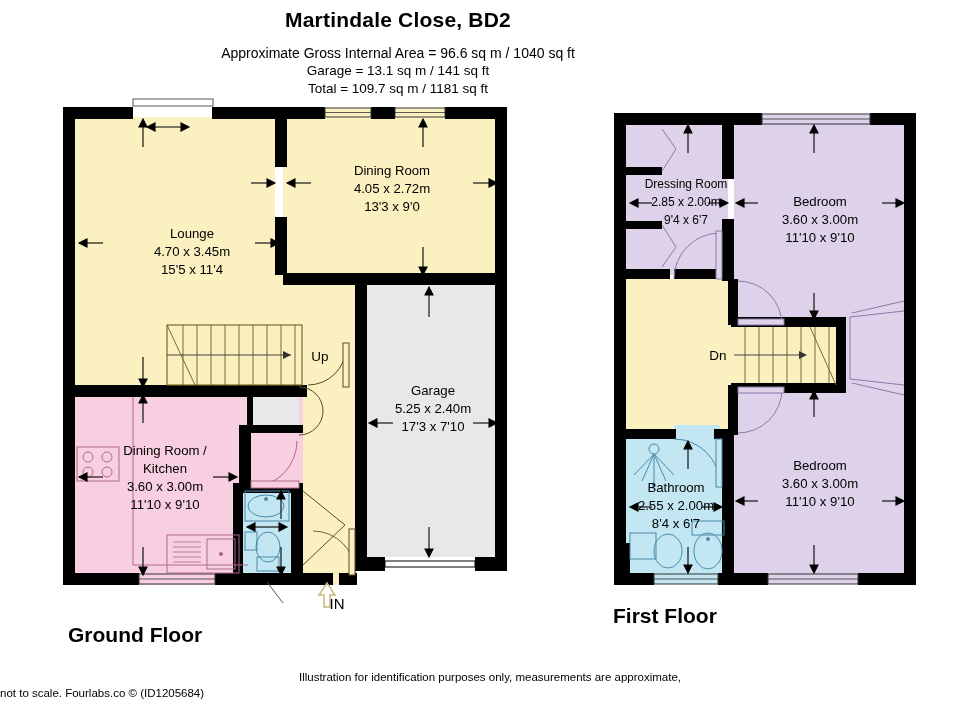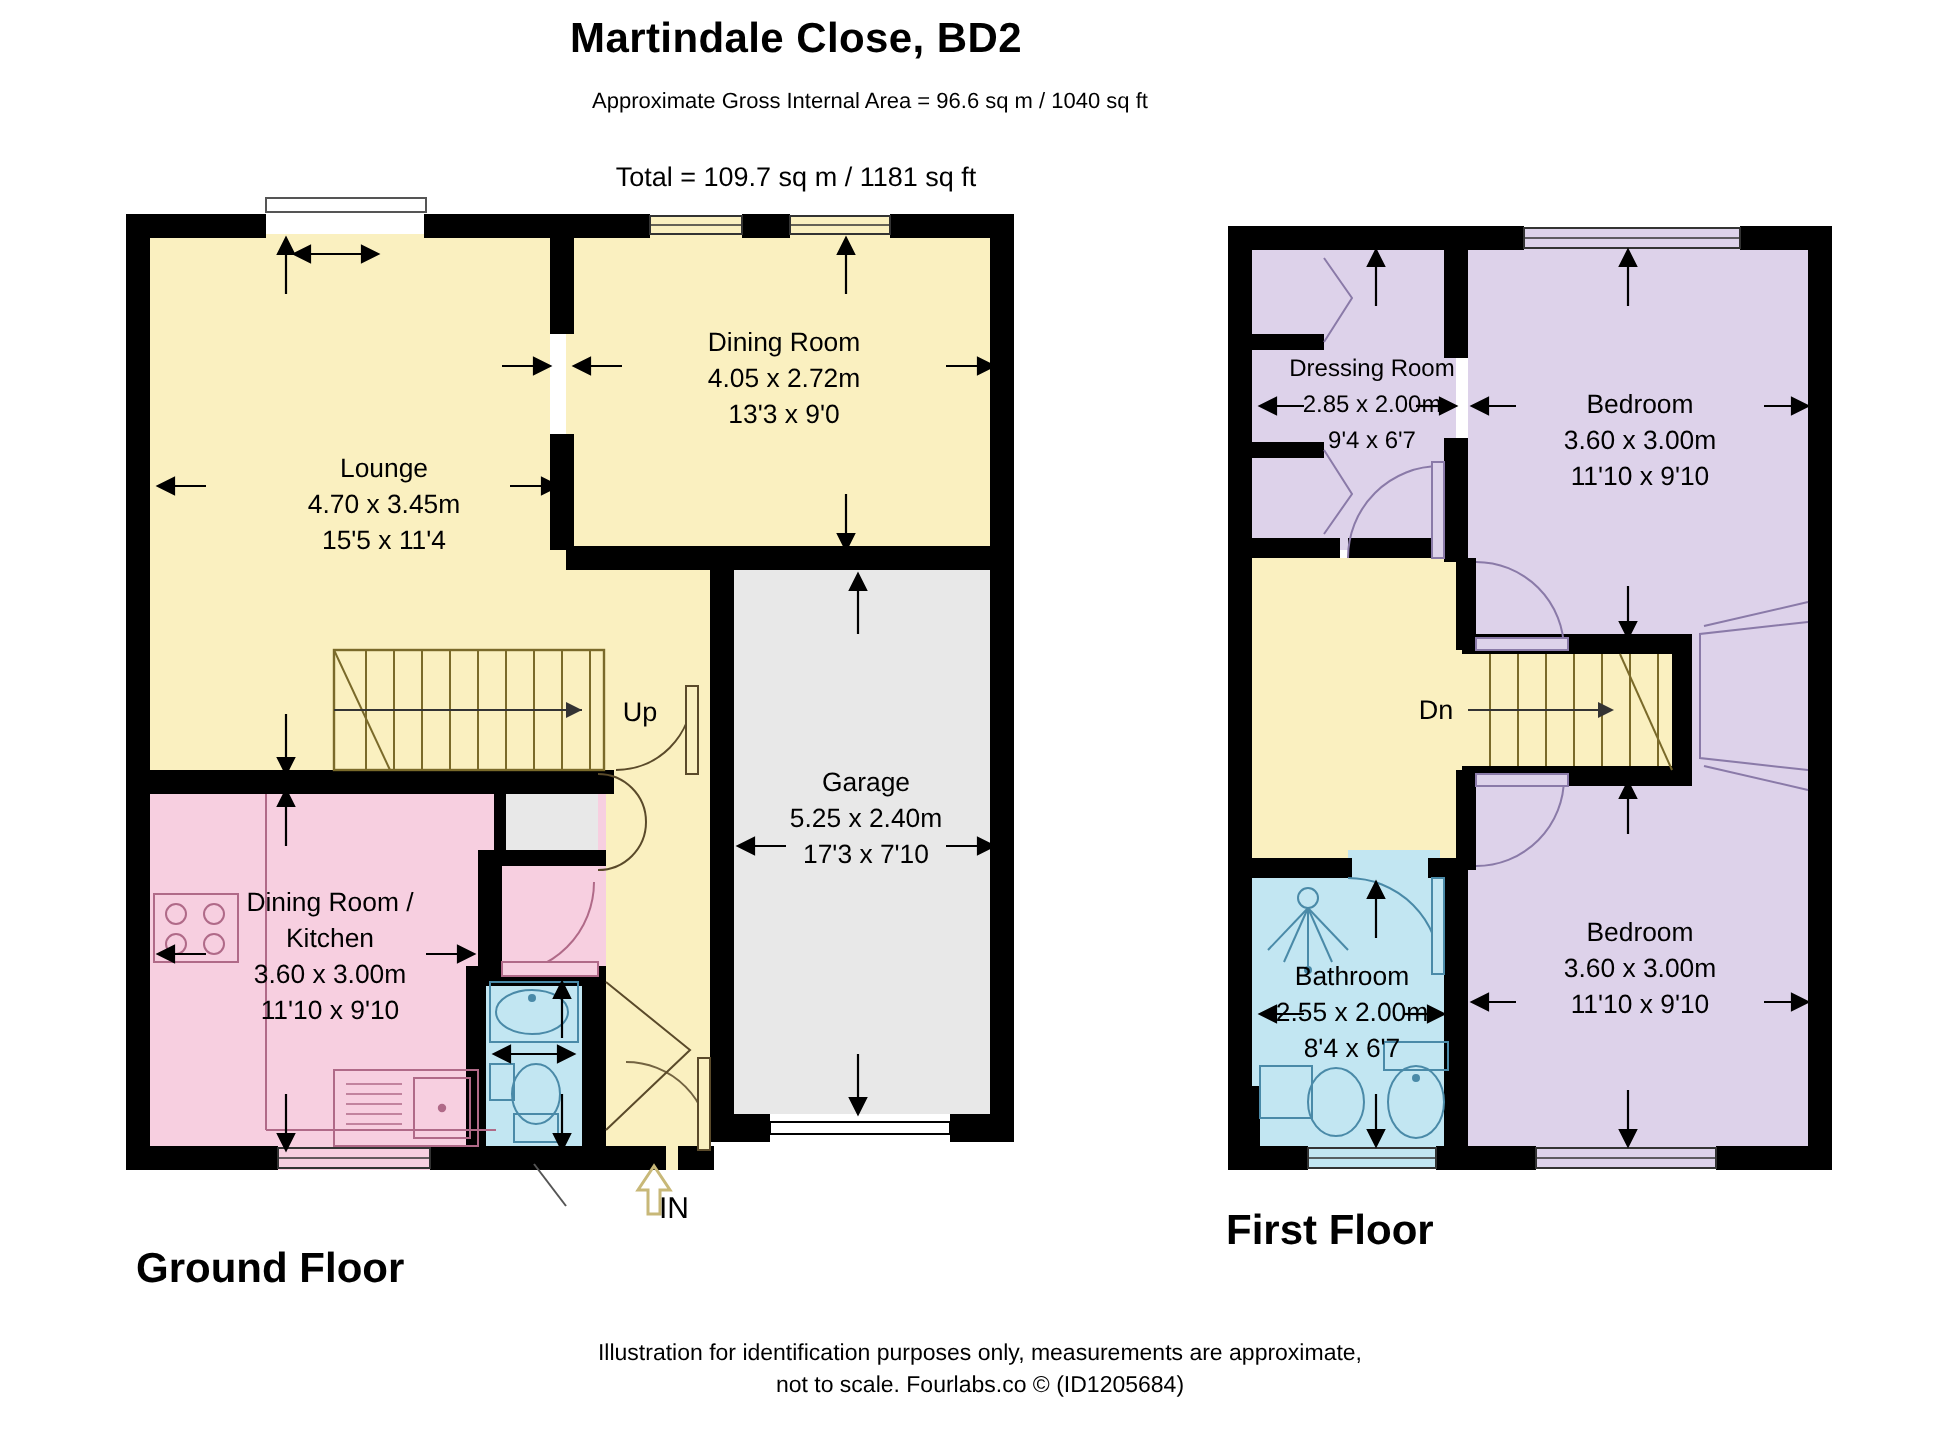--- a/index.html
+++ b/index.html
@@ -27,21 +27,21 @@
     left: 0;
     width: 796px;
     text-align: center;
   }
   #page-title {
     top: 8px;
     font-size: 21px;
     font-weight: bold;
     letter-spacing: 0.2px;
   }
-  #area-line-1 { top: 45px; font-size: 11px; padding-left: 37px; }
+  #area-line-1 { top: 45px; font-size: 14px; }
   #area-line-2 { top: 63px; font-size: 13.5px; }
   #area-line-3 { top: 81px; font-size: 13.5px; }
 
   #ground-floor-label {
     position: absolute;
     left: 68px;
     top: 623px;
     font-size: 21px;
     font-weight: bold;
   }
@@ -58,21 +58,20 @@
     width: 980px;
     top: 671px;
     text-align: center;
     font-size: 11.5px;
   }
   #footer-2 {
     position: absolute;
     left: 0;
     width: 980px;
     top: 687px;
-    text-align: center;
     font-size: 11.5px;
   }
 
   svg { display: block; }
 
   .rm-label {
     font-family: "Liberation Sans", sans-serif;
     font-size: 13.2px;
     fill: #000;
     text-anchor: middle;
@@ -94,20 +93,21 @@
     dominant-baseline: middle;
   }
 </style>
 </head>
 <body>
 
 <div id="plan-root">
 
   <div class="hdr" id="page-title">Martindale Close, BD2</div>
   <div class="hdr" id="area-line-1">Approximate Gross Internal Area = 96.6 sq m / 1040 sq ft</div>
+  <div class="hdr" id="area-line-2">Garage = 13.1 sq m / 141 sq ft</div>
   <div class="hdr" id="area-line-3">Total = 109.7 sq m / 1181 sq ft</div>
 
   <svg id="ground-floor-svg" width="470" height="520" viewBox="0 0 470 520" style="position:absolute; left:55px; top:95px;">
 
     <g>
 
       <path d="M 18 22 L 220 22 L 220 16 L 220 22 L 220 180 L 300 180 L 300 285 L 300 490 L 248 490 L 248 290 L 190 290 L 190 290 L 18 290 Z" fill="#faf0c0"></path>
       <rect x="18" y="22" width="202" height="268" fill="#faf0c0"></rect>
 
       <rect x="228" y="22" width="215" height="158" fill="#faf0c0"></rect>

